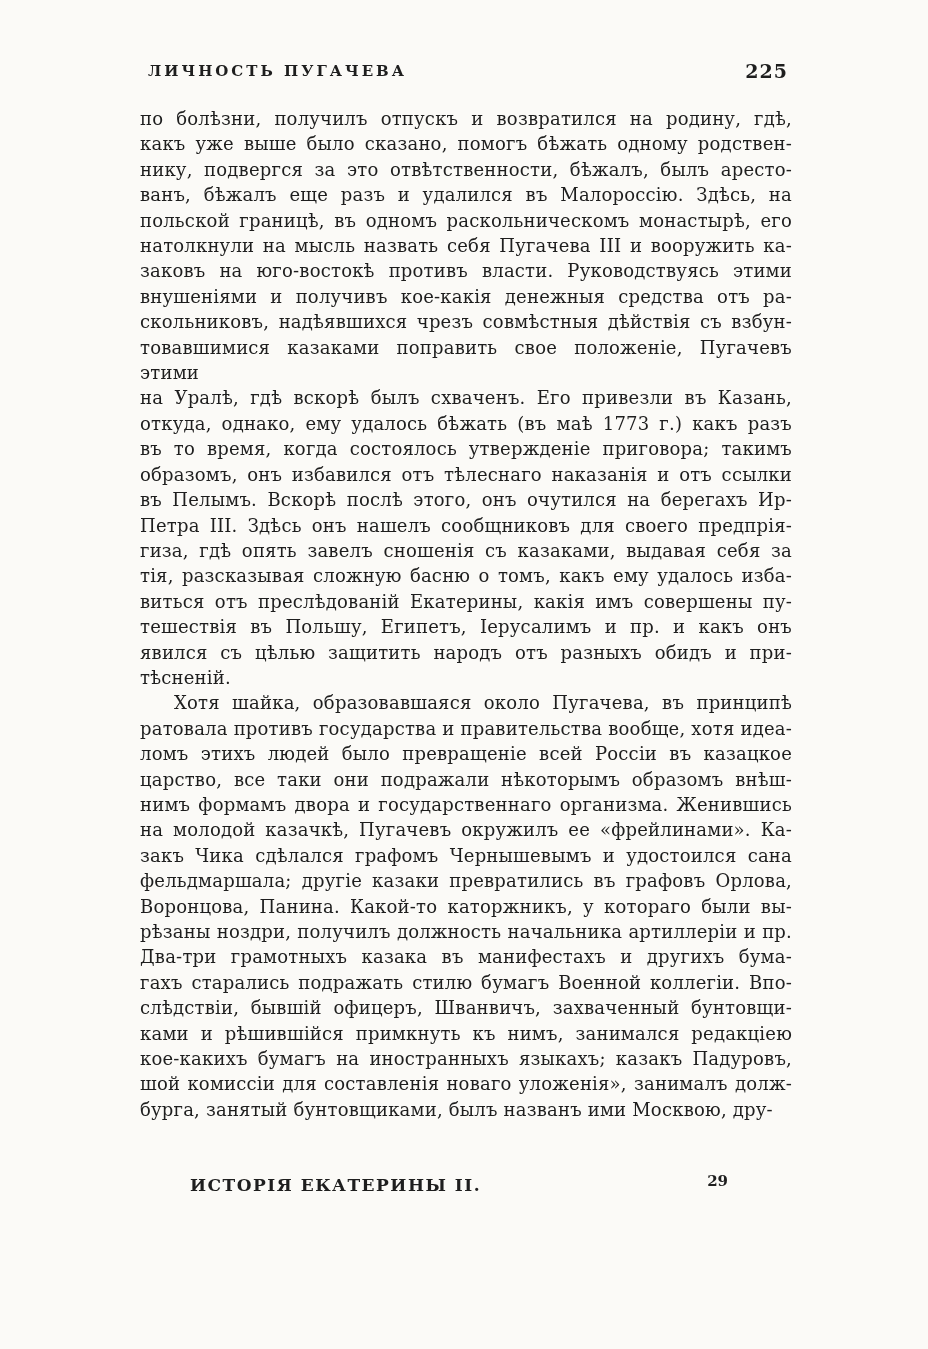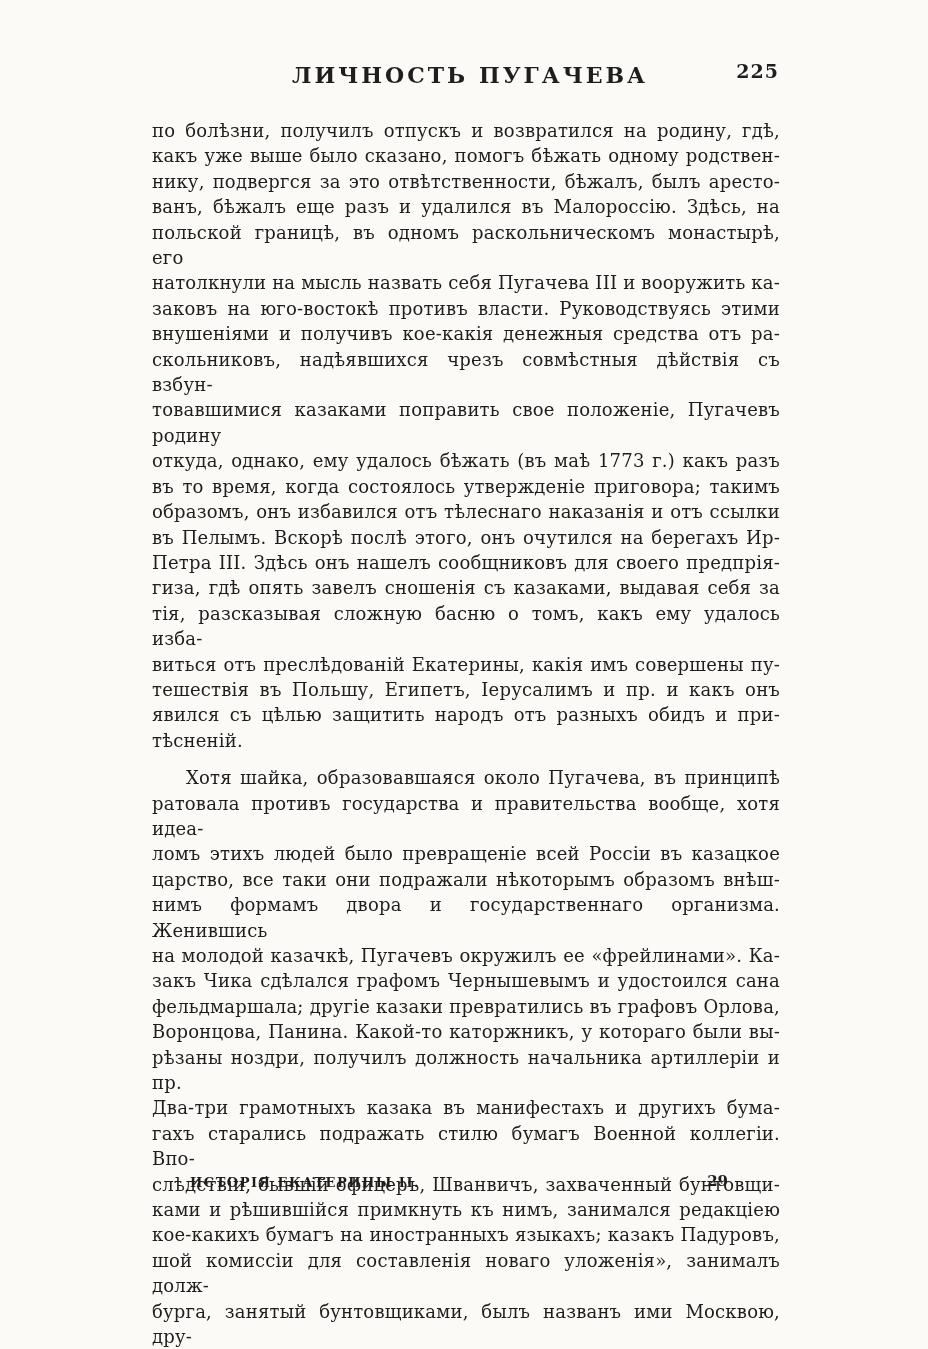--- a/index.html
+++ b/index.html
@@ -20,43 +20,43 @@
   .page-header{
     position:absolute;
     top:62px;
     left:140px;
     width:652px;
     height:26px;
   }
   .running-title{
     position:absolute;
     left:8px; right:0;
-    text-align:center;
-    font-size:22px;
+    text-align:left;
+    font-size:15px;
     font-weight:bold;
     letter-spacing:3px;
     white-space:nowrap;
   }
   .page-number{
     position:absolute;
-    right:13px;
+    right:4px;
     top:-2px;
     font-size:19px;
     font-weight:bold;
     letter-spacing:1px;
   }
   .text-block{
     position:absolute;
     top:106px;
     left:140px;
     width:652px;
     font-size:18px;
     line-height:25.4px;
   }
-  .paragraph{margin:12px;}
+  .paragraph{margin:0;}
   .line{
     text-align:justify;
     text-align-last:justify;
     white-space:normal;
     letter-spacing:0.2px;
   }
   .line.last{
     text-align-last:left;
   }
   .line.first-indent{
@@ -66,21 +66,21 @@
     position:absolute;
     top:1172px;
     left:140px;
     width:652px;
     height:20px;
   }
   .footer-title{
     position:absolute;
     left:50px;
     top:3px;
-    font-size:13px;
+    font-size:17px;
     font-weight:bold;
     letter-spacing:1.5px;
   }
   .footer-signature{
     position:absolute;
     right:64px;
     top:0;
     font-size:15px;
     font-weight:bold;
   }
@@ -99,21 +99,22 @@
       <div class="paragraph">
         <div class="line">по болѣзни, получилъ отпускъ и возвратился на родину, гдѣ,</div>
         <div class="line">какъ уже выше было сказано, помогъ бѣжать одному родствен-</div>
         <div class="line">нику, подвергся за это отвѣтственности, бѣжалъ, былъ аресто-</div>
         <div class="line">ванъ, бѣжалъ еще разъ и удалился въ Малороссію. Здѣсь, на</div>
         <div class="line">польской границѣ, въ одномъ раскольническомъ монастырѣ, его</div>
         <div class="line">натолкнули на мысль назвать себя Пугачева III и вооружить ка-</div>
         <div class="line">заковъ на юго-востокѣ противъ власти. Руководствуясь этими</div>
         <div class="line">внушеніями и получивъ кое-какія денежныя средства отъ ра-</div>
         <div class="line">скольниковъ, надѣявшихся чрезъ совмѣстныя дѣйствія съ взбун-</div>
-        <div class="line">товавшимися казаками поправить свое положеніе, Пугачевъ родину</div>
+        <div class="line">товавшимися казаками поправить свое положеніе, Пугачевъ этими</div>
+        <div class="line">на Уралѣ, гдѣ вскорѣ былъ схваченъ. Его привезли въ Казань,</div>
         <div class="line">откуда, однако, ему удалось бѣжать (въ маѣ 1773 г.) какъ разъ</div>
         <div class="line">въ то время, когда состоялось утвержденіе приговора; такимъ</div>
         <div class="line">образомъ, онъ избавился отъ тѣлеснаго наказанія и отъ ссылки</div>
         <div class="line">въ Пелымъ. Вскорѣ послѣ этого, онъ очутился на берегахъ Ир-</div>
         <div class="line">Петра III. Здѣсь онъ нашелъ сообщниковъ для своего предпрія-</div>
         <div class="line">гиза, гдѣ опять завелъ сношенія съ казаками, выдавая себя за</div>
         <div class="line">тія, разсказывая сложную басню о томъ, какъ ему удалось изба-</div>
         <div class="line">виться отъ преслѣдованій Екатерины, какія имъ совершены пу-</div>
         <div class="line">тешествія въ Польшу, Египетъ, Іерусалимъ и пр. и какъ онъ</div>
         <div class="line">явился съ цѣлью защитить народъ отъ разныхъ обидъ и при-</div>

